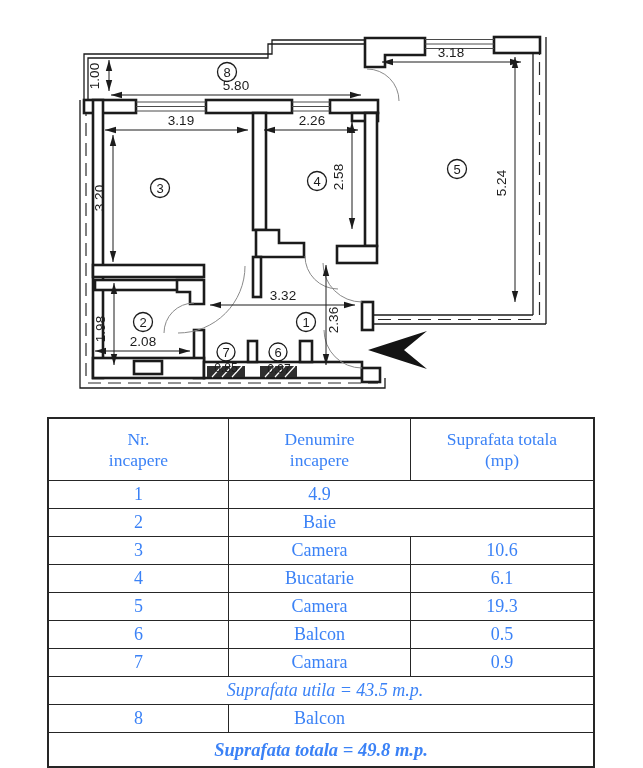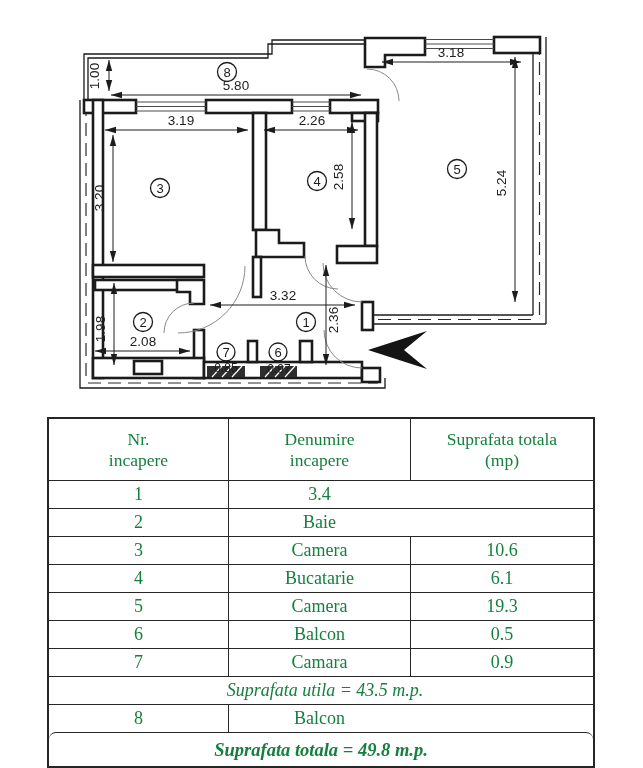--- a/index.html
+++ b/index.html
@@ -17,28 +17,28 @@
   .room{font-family:"Liberation Sans", sans-serif;font-size:13px;fill:#1c1c1c;}
   .rc{fill:none;stroke:#1c1c1c;stroke-width:1.3;}
   .hatch{fill:#2e2e2e;}
   .hl{stroke:#ffffff;stroke-width:1.2;}
 
   .tbl{position:absolute;left:47px;top:417px;width:548px;height:351px;
        border:2px solid #262626;box-sizing:border-box;overflow:hidden;background:#fff;}
   .trow{display:grid;grid-template-columns:179px 182px 1fr;border-top:1.5px solid #262626;}
   .trow:first-child{border-top:none;}
   .cell{display:flex;align-items:center;justify-content:center;text-align:center;
-        font-size:18px;color:#15803d;}
+        font-size:18px;color:#3b82f6;}
   .cell + .cell{border-left:1.5px solid #262626;}
   .thead{height:61px;}
   .thead .cell{font-size:17.5px;line-height:21px;flex-direction:column;}
   .drow{height:27px;}
   .mrow{height:27px;}
   .mrow .cell{font-style:italic;padding-left:8px;}
-  .totrow{height:35px;border-radius:7px;}
+  .totrow{height:35px;}
   .totrow .cell{font-style:italic;font-weight:bold;font-size:18.5px;}
 </style>
 </head>
 <body>
 
 <div class="page">
 
   <svg width="643" height="417" viewBox="0 0 643 417">
     <defs>
       <marker id="ar" viewBox="0 0 10 8" refX="10" refY="4" markerWidth="11" markerHeight="9" markerUnits="userSpaceOnUse" orient="auto-start-reverse">
@@ -205,21 +205,21 @@
         <div>incapere</div>
       </div>
       <div class="cell">
         <div>Suprafata totala</div>
         <div>(mp)</div>
       </div>
     </div>
 
     <div class="trow drow">
       <div class="cell">1</div>
-      <div class="cell">3.4</div>
+      <div class="cell">4.9</div>
     </div>
     <div class="trow drow">
       <div class="cell">2</div>
       <div class="cell">Baie</div>
     </div>
     <div class="trow drow">
       <div class="cell">3</div>
       <div class="cell">Camera</div>
       <div class="cell">10.6</div>
     </div>

